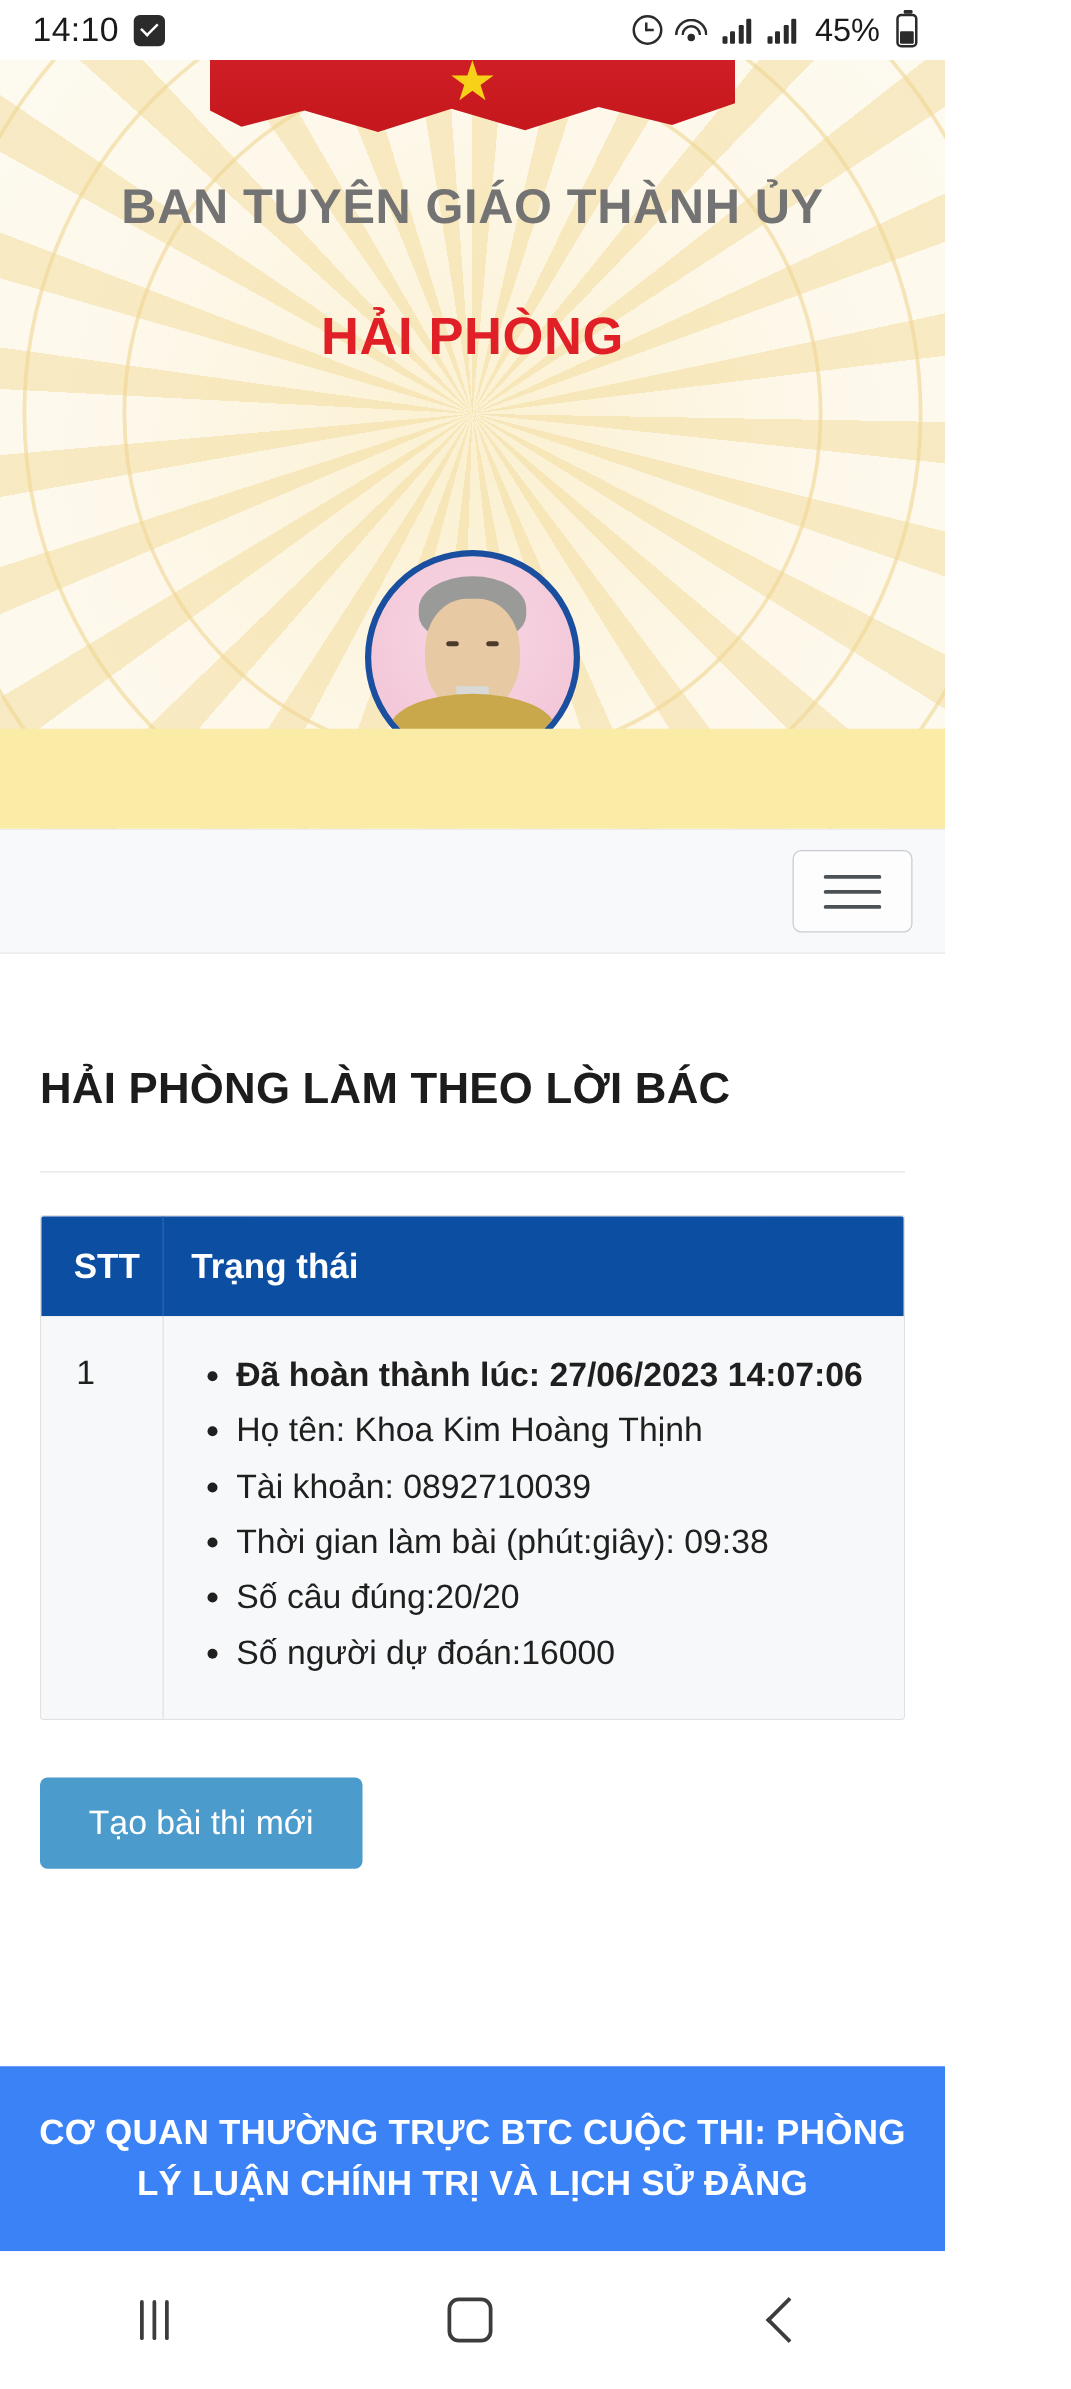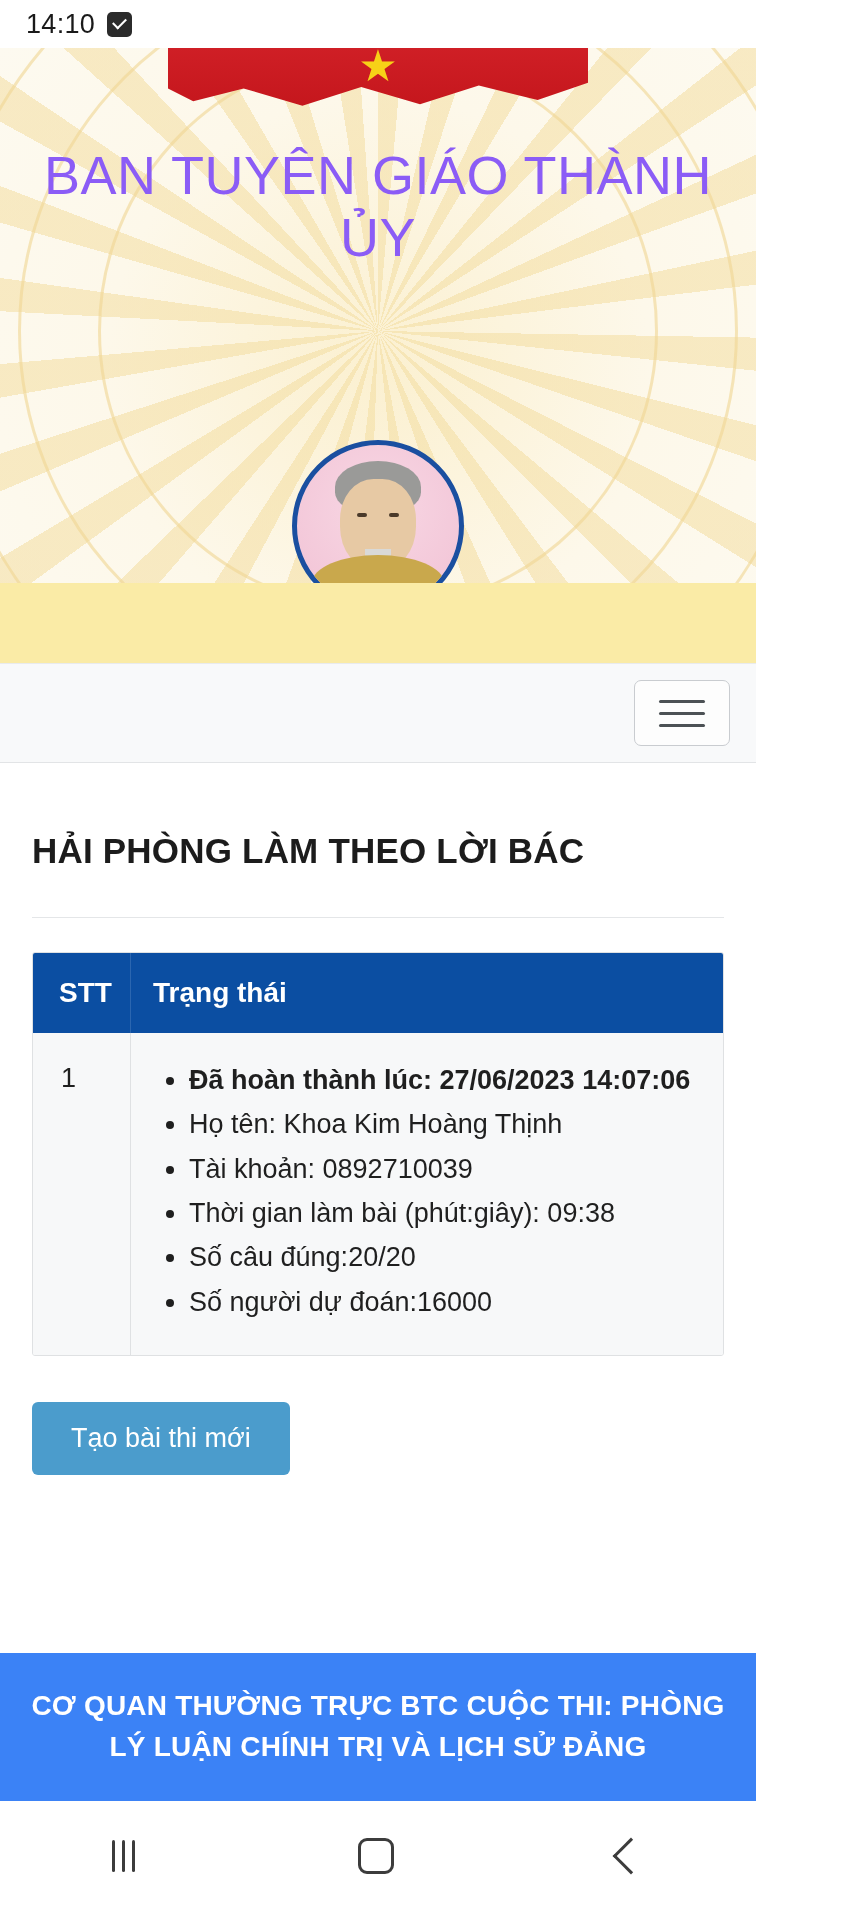--- a/index.html
+++ b/index.html
@@ -187,23 +187,23 @@
     font-size: 44px;
     line-height: 1;
   }
   .banner-title-wrap {
     position: absolute;
     top: 96px;
     left: 0; right: 0;
     text-align: center;
   }
   .banner-title {
-    color: #8b5cf6;
-    font-weight: normal;
-    font-size: 54px;
+    color: #737373;
+    font-weight: bold;
+    font-size: 39px;
     letter-spacing: 0.5px;
     line-height: 1.15;
   }
   .banner-title2 {
     color: #e01f26;
     font-weight: bold;
     font-size: 42px;
     margin-top: 56px;
     letter-spacing: 0.5px;
   }
@@ -303,21 +303,21 @@
   .content {
     flex: 1 1 auto;
     background: #ffffff;
     padding: 0 32px;
   }
   .page-title {
     font-size: 35px;
     font-weight: bold;
     color: #1c1c1c;
     letter-spacing: 0.2px;
-    margin-top: 68px;
+    margin-top: 88px;
   }
   .divider {
     height: 1px;
     background: #e4e6e8;
     margin: 46px 0 34px 0;
   }
   .result-table {
     border: 1px solid #dfe1e3;
     border-radius: 3px;
     overflow: hidden;
@@ -430,33 +430,56 @@
 </head>
 <body>
 
 <div class="screen">
 
   <div class="statusbar">
     <div class="status-left">
       <span class="status-time">14:10</span>
       <span class="status-badge-icon"></span>
     </div>
+    <div class="status-right">
+      <span class="icon-alarm"></span>
+      <span class="icon-wifi">
+        <span class="w1"></span>
+          <span class="w2"></span>
+          <span class="w3"></span>
+      </span>
+      <span class="icon-signal">
+        <i></i>
+          <i></i>
+          <i></i>
+          <i></i>
+      </span>
+      <span class="icon-signal">
+        <i></i>
+          <i></i>
+          <i></i>
+          <i></i>
+      </span>
+      <span class="battery-text">45%</span>
+      <span class="battery-icon"></span>
+    </div>
   </div>
 
   <div class="banner">
     <div class="banner-bg"></div>
     <div class="rays"></div>
     <div class="ring1"></div>
     <div class="ring2"></div>
     <div class="ring3"></div>
     <div class="flag">
       <span class="flag-star">★</span>
     </div>
     <div class="banner-title-wrap">
       <div class="banner-title">BAN TUYÊN GIÁO THÀNH ỦY</div>
+      <div class="banner-title2">HẢI PHÒNG</div>
     </div>
     <div class="portrait">
       <span class="hair"></span>
       <span class="face"></span>
       <span class="eyeL"></span>
       <span class="eyeR"></span>
       <span class="beard"></span>
       <span class="body"></span>
     </div>
     <div class="banner-strip"></div>

